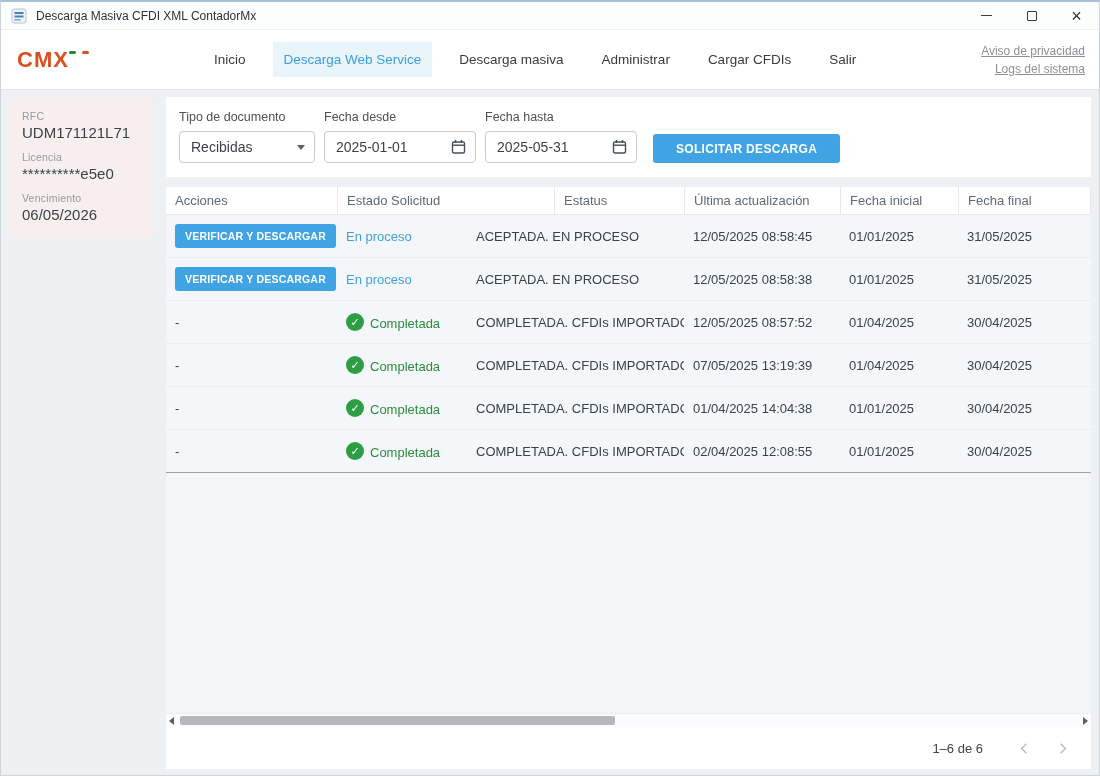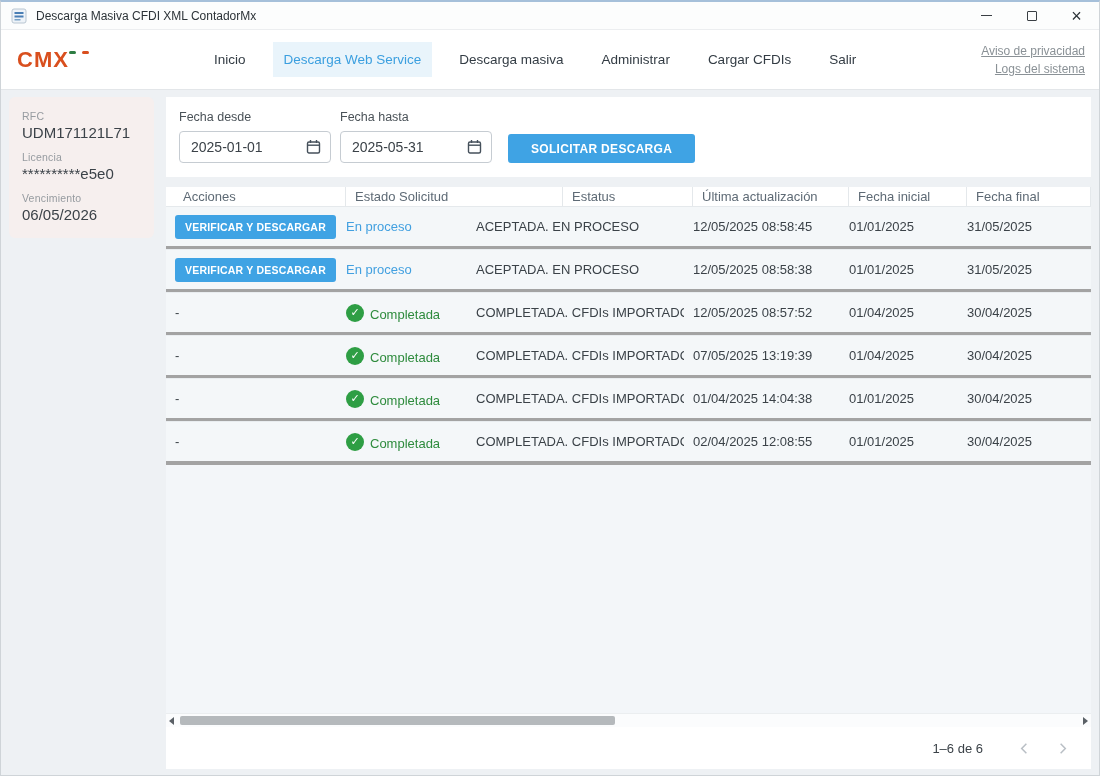--- a/index.html
+++ b/index.html
@@ -58,35 +58,35 @@
   .date-box{width:152px;}
   .select-arrow{width:0;height:0;border-left:4px solid transparent;
     border-right:4px solid transparent;border-top:5px solid #5a6066;}
   .cal-icon{display:flex;}
   .submit-btn{align-self:flex-end;margin-left:7px;height:29px;padding:0 23px;
     background:var(--accent-blue,#3fa3e4);color:#fff;border:none;border-radius:3px;
     font-family:inherit;font-size:12px;font-weight:bold;letter-spacing:.3px;cursor:default;}
   .panel-gap{height:10px;flex:0 0 auto;}
   
   .table-panel{flex:1;display:flex;flex-direction:column;background:#fff;min-height:0;}
-  .thead{height:20px;display:flex;align-items:center;background:#fff;
-    border-bottom:1px solid #e5e9ec;flex:0 0 auto;padding-left:8px;}
+  .thead{height:28px;display:flex;align-items:center;background:#fff;
+    border-bottom:1px solid #e5e9ec;flex:0 0 auto;}
   .thead .cell{font-size:13px;color:#5e6a75;height:100%;display:flex;align-items:center;}
   .thead .cell + .cell{border-left:1px solid #e4e8eb;}
   .thead .cell:last-child{border-right:1px solid #e4e8eb;}
   .cell{padding-left:9px;overflow:hidden;white-space:nowrap;}
   .c0{width:171px;flex:0 0 auto;}
   .c1{width:130px;flex:0 0 auto;}
   .c2{width:217px;flex:0 0 auto;}
   .c3{width:156px;flex:0 0 auto;}
   .c4{width:118px;flex:0 0 auto;}
   .c5{flex:1;min-width:0;}
   .tbody{flex:1;display:flex;flex-direction:column;background:#f3f6f9;min-height:0;overflow:hidden;}
   .trow{height:43px;display:flex;align-items:center;background:#f4f7f9;
-    border-bottom:4px solid #a3a3a3;box-shadow:0 -1px 0 #e9edf0;flex:0 0 auto;
+    border-bottom:1px solid #a3a3a3;box-shadow:0 -1px 0 #e9edf0;flex:0 0 auto;
     font-size:13px;color:#3b4248;}
   .verify-btn{background:var(--accent-blue,#3fa3e4);color:#fff;border:none;border-radius:3px;
     font-family:inherit;font-size:10.5px;font-weight:bold;letter-spacing:.2px;
     padding:6px 10px;cursor:default;}
   .dash{color:#3b4248;}
   .status-cell{display:flex;align-items:flex-end;gap:6px;}
   .status-cell.processing .status-text{color:var(--processing-blue,#42a0e0);}
   .status-cell.completed .status-text{color:var(--success-green,#2e8b3d);}
   .check{width:18px;height:18px;border-radius:50%;background:var(--success-circle,#2e9e44);
     color:#fff;font-size:11px;font-weight:bold;display:flex;align-items:center;
@@ -170,20 +170,27 @@
         <div class="card-field">
           <div class="card-label">Vencimiento</div>
           <div class="card-value">06/05/2026</div>
         </div>
       </div>
     </div>
 
     <div class="main">
 
       <div class="filter-panel">
+        <div class="filter-field">
+          <div class="filter-label">Tipo de documento</div>
+          <div class="select-box">
+            <span>Recibidas</span>
+            <span class="select-arrow"></span>
+          </div>
+        </div>
         <div class="filter-field">
           <div class="filter-label">Fecha desde</div>
           <div class="date-box">
             <span>2025-01-01</span>
             <span class="cal-icon">
               <svg width="15" height="16" viewBox="0 0 15 16">
                 <rect x="1.5" y="3" width="12" height="11" rx="1.5" fill="none" stroke="#45505b" stroke-width="1.4"></rect>
                 <line x1="1.5" y1="6.2" x2="13.5" y2="6.2" stroke="#45505b" stroke-width="1.4"></line>
                 <line x1="4.5" y1="1" x2="4.5" y2="4" stroke="#45505b" stroke-width="1.4"></line>
                 <line x1="10.5" y1="1" x2="10.5" y2="4" stroke="#45505b" stroke-width="1.4"></line>

